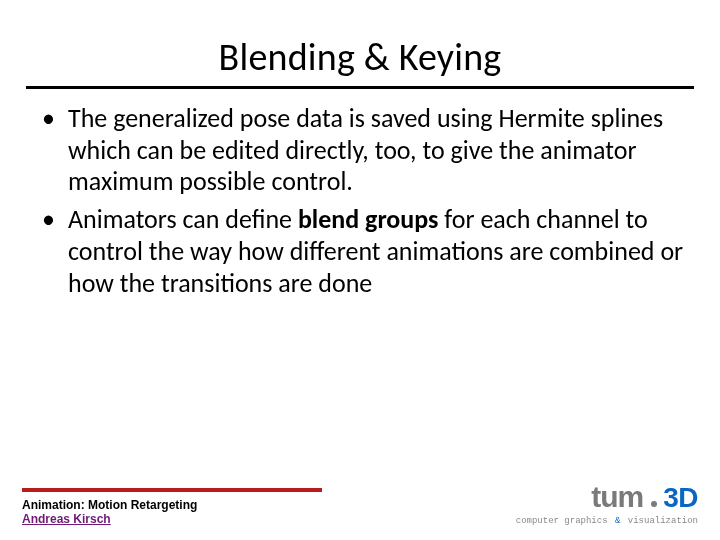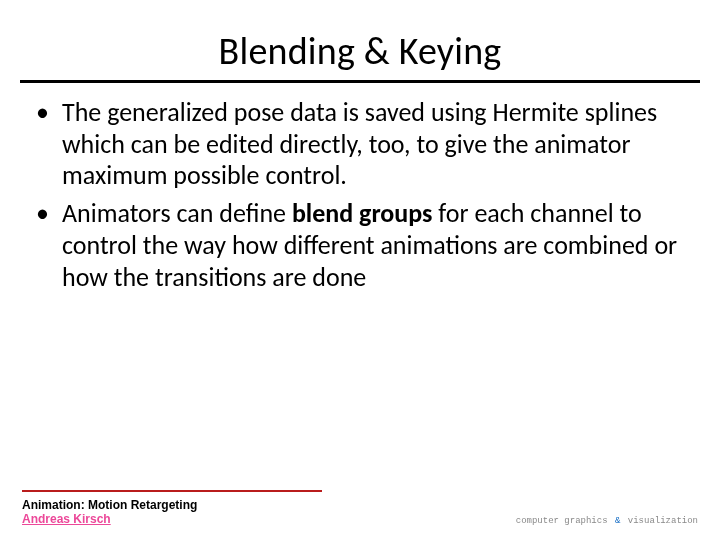--- a/index.html
+++ b/index.html
@@ -1,28 +1,28 @@
 <!DOCTYPE html>
 <html><head>
 <meta charset="utf-8">
 <style>
   * { margin: 0; padding: 0; box-sizing: border-box; }
   html, body { width: 720px; height: 540px; background: #fff; font-family: Calibri, "Segoe UI", Arial, sans-serif; color: #000; }
-  .slide { width: 720px; height: 540px; position: relative; padding: 0; }
+  .slide { width: 720px; height: 540px; position: relative; padding: 6px; }
   .title-wrap { padding: 28px 20px 0 20px; }
   .title { font-size: 38px; font-weight: 400; text-align: center; padding-bottom: 6px; border-bottom: 3px solid #000; letter-spacing: 0.2px; }
   .body { padding: 14px 30px 0 30px; }
   ul.bullets { list-style: none; }
   ul.bullets > li { position: relative; padding-left: 32px; font-size: 26px; line-height: 1.22; margin-bottom: 6px; }
   ul.bullets > li::before { content: "•"; position: absolute; left: 6px; top: 0; font-size: 26px; }
   .b { font-weight: 700; }
   .footer { position: absolute; left: 0; right: 0; bottom: 14px; padding: 0 22px; display: flex; align-items: flex-end; justify-content: space-between; }
-  .footer-left { border-top: 2px solid #b91c1c; padding-top: 6px; width: 300px; font-family: Arial, sans-serif; }
+  .footer-left { border-top: 4px solid #b91c1c; padding-top: 6px; width: 300px; font-family: Arial, sans-serif; }
   .footer-left .line1 { font-size: 12px; font-weight: 700; color: #000; }
-  .footer-left .line2 { font-size: 12px; font-weight: 700; color: #ec4899; text-decoration: underline; }
+  .footer-left .line2 { font-size: 12px; font-weight: 700; color: #701a75; text-decoration: underline; }
   .footer-right { display: flex; flex-direction: column; align-items: flex-end; gap: 2px; }
   .logo-row { display: flex; align-items: baseline; gap: 6px; }
   .tum-text { font-family: Arial, sans-serif; font-weight: 700; font-size: 30px; color: #7a7a7a; letter-spacing: -1px; }
   .tum-dot { width: 6px; height: 6px; background: #7a7a7a; border-radius: 50%; display: inline-block; margin-left: 2px; margin-bottom: 4px; }
   .threeD { font-family: Arial, sans-serif; font-weight: 700; font-size: 28px; color: #0a66c2; letter-spacing: -0.5px; }
   .tagline { font-family: Liberation Mono, monospace; font-size: 9px; color: #8a8a8a; letter-spacing: 0; white-space: nowrap; }
   .tagline .amp { color: #0a66c2; padding: 0 2px; }
 </style>
 </head>
 <body>
@@ -43,20 +43,25 @@
       </li>
     </ul>
   </div>
 
   <div class="footer">
     <div class="footer-left">
       <div class="line1">Animation: Motion Retargeting</div>
       <div class="line2">Andreas Kirsch</div>
     </div>
     <div class="footer-right">
+      <div class="logo-row">
+        <span class="tum-text">tum</span>
+          <span class="tum-dot"></span>
+        <span class="threeD">3D</span>
+      </div>
       <div class="tagline">
         <span>computer graphics</span>
         <span class="amp">&amp;</span>
         <span>visualization</span>
       </div>
     </div>
   </div>
 
 </div>
 

